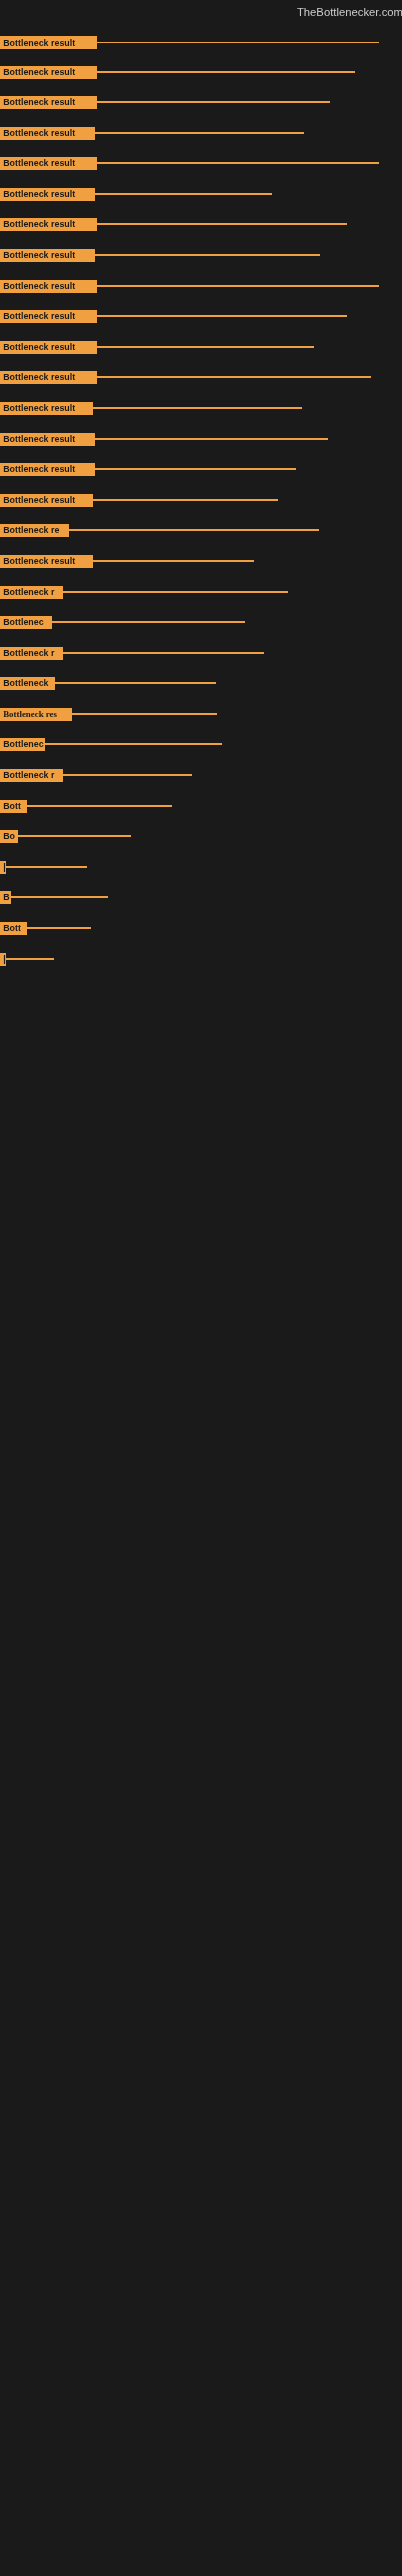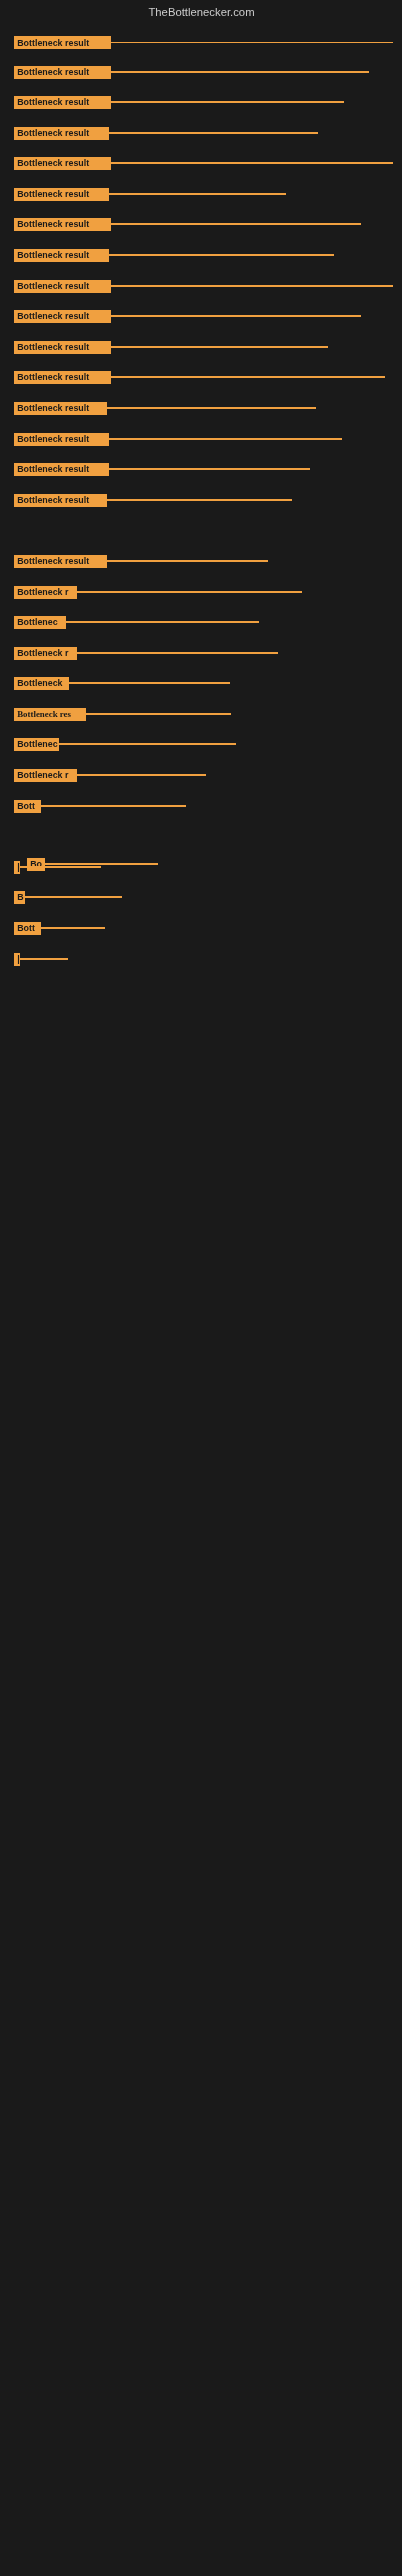--- a/index.html
+++ b/index.html
@@ -8,21 +8,21 @@
       box-sizing: border-box;
     }
     body {
       width: 403px;
       min-height: 2576px;
       background-color: #1a1a1a;
       font-family: Arial, sans-serif;
       position: relative;
     }
     .site-title {
-      text-align: center;
+      text-align: right;
       color: #cccccc;
       font-size: 11.3px;
       padding: 6.4px 0 3.2px 0;
     }
     .chart-area {
       position: relative;
       width: 403px;
       height: 2536px;
       background-color: #1a1a1a;
     }
@@ -33,21 +33,20 @@
       align-items: center;
     }
     .bar-label {
       background-color: #f0a040;
       color: #1a1a1a;
       font-size: 8.9px;
       font-weight: bold;
       padding: 1.6px 3.2px;
       white-space: nowrap;
       overflow: hidden;
-      margin-left: 14px;
     }
     .bar-line {
       height: 1.6px;
       background-color: #f0a040;
     }
   </style>
 </head>
 <body>
 
 <div class="site-title">TheBottlenecker.com</div>
@@ -110,20 +109,24 @@
       <div class="bar-line" style="width: 233px;"></div>
     </div>
     <div class="bar-item" style="top: 441px; left: 0px;">
       <div class="bar-label" style="width: 95px;">Bottleneck result</div>
       <div class="bar-line" style="width: 201px;"></div>
     </div>
     <div class="bar-item" style="top: 472px; left: 0px;">
       <div class="bar-label" style="width: 93px;">Bottleneck result</div>
       <div class="bar-line" style="width: 185px;"></div>
     </div>
+    <div class="bar-item" style="top: 502px; left: 0px;">
+      <div class="bar-label" style="width: 69px;">Bottleneck re</div>
+      <div class="bar-line" style="width: 250px;"></div>
+    </div>
     <div class="bar-item" style="top: 533px; left: 0px;">
       <div class="bar-label" style="width: 93px;">Bottleneck result</div>
       <div class="bar-line" style="width: 161px;"></div>
     </div>
     <div class="bar-item" style="top: 564px; left: 0px;">
       <div class="bar-label" style="width: 63px;">Bottleneck r</div>
       <div class="bar-line" style="width: 225px;"></div>
     </div>
     <div class="bar-item" style="top: 594px; left: 0px;">
       <div class="bar-label" style="width: 52px;">Bottlenec</div>
@@ -146,21 +149,21 @@
       <div class="bar-line" style="width: 177px;"></div>
     </div>
     <div class="bar-item" style="top: 747px; left: 0px;">
       <div class="bar-label" style="width: 63px;">Bottleneck r</div>
       <div class="bar-line" style="width: 129px;"></div>
     </div>
     <div class="bar-item" style="top: 778px; left: 0px;">
       <div class="bar-label" style="width: 27px;">Bott</div>
       <div class="bar-line" style="width: 145px;"></div>
     </div>
-    <div class="bar-item" style="top: 836px; left: 0px; padding-left: 13px;">
+    <div class="bar-item" style="top: 808px; left: 0px;">
       <div class="bar-label" style="width: 17.7px;">Bo</div>
       <div class="bar-line" style="width: 113px;"></div>
     </div>
     <div class="bar-item" style="top: 839px; left: 0px;">
       <div class="bar-label" style="width: 6.4px;">|</div>
       <div class="bar-line" style="width: 81px;"></div>
     </div>
     <div class="bar-item" style="top: 869px; left: 0px;">
       <div class="bar-label" style="width: 11.3px;">B</div>
       <div class="bar-line" style="width: 97px;"></div>

